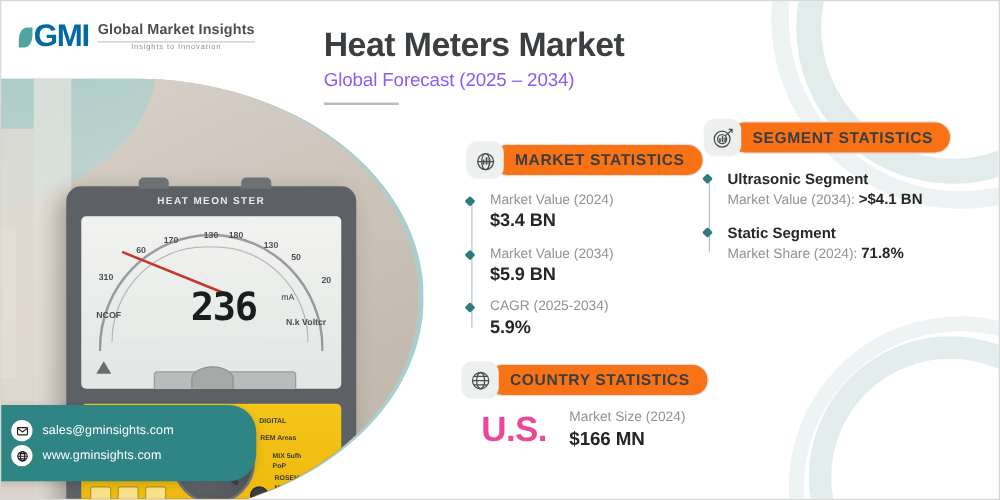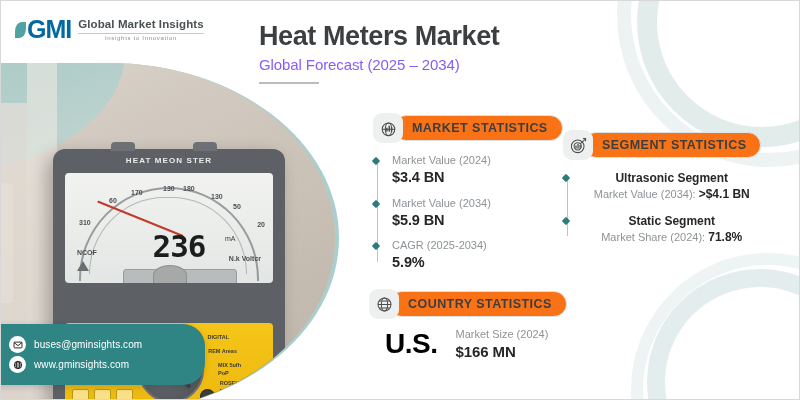--- a/index.html
+++ b/index.html
@@ -51,21 +51,21 @@
     box-shadow:-6px 6px 18px rgba(0,0,0,.28);
   }
   .device-nub{position:absolute;top:-7px;width:24px;height:9px;background:#6d7176;border-radius:4px 4px 0 0;}
   .device-nub.n1{left:58px;}
   .device-nub.n2{left:140px;}
   .device-brand{
     position:absolute;top:7px;left:0;right:0;text-align:center;
     color:#e9eaec;font-size:8px;font-weight:bold;letter-spacing:1.1px;
   }
   .device-screen{
-    position:absolute;left:12px;top:24px;right:12px;height:110px;
+    position:absolute;left:12px;top:24px;right:12px;height:138px;
     background:linear-gradient(180deg,#f2f3f1 0%,#e3e6e4 100%);
     border-radius:4px;overflow:hidden;
   }
   .screen-tick-label{position:absolute;font-size:7px;color:#4c4f52;font-weight:bold;}
   .scale-arc{
     position:absolute;left:14px;top:14px;width:176px;height:92px;
     border:2px solid #7d8083;border-bottom:none;
     border-radius:90px 90px 0 0 / 92px 92px 0 0;
     opacity:.75;
   }
@@ -152,24 +152,24 @@
     position:absolute;left:-19px;top:5px;width:6px;height:6px;
     background:#2d7b7d;transform:rotate(45deg);border-radius:1px;
   }
   .lbl{font-size:11px;color:#8e9396;line-height:1.35;}
   .val{font-size:14.5px;font-weight:bold;color:#242628;line-height:1.3;letter-spacing:-.1px;}
   .seg-name{font-size:12px;font-weight:bold;color:#26282a;line-height:1.35;}
   .seg-line{font-size:11px;color:#8e9396;line-height:1.45;}
   .seg-line b{color:#242628;font-size:12px;}
 
   #sec-market{left:372px;top:112px;}
-  #sec-segment{left:562px;top:129px;text-align:center;}
+  #sec-segment{left:562px;top:94px;}
   #sec-country{left:368px;top:288px;}
   .country-row{display:flex;align-items:center;gap:18px;padding-left:16px;margin-top:8px;}
-  .country-code{font-size:28px;font-weight:bold;color:#000000;letter-spacing:-.5px;}
+  .country-code{font-size:28px;font-weight:bold;color:#ec4899;letter-spacing:-.5px;}
   .country-kv .lbl{font-size:11px;}
   .country-kv .val{font-size:15px;}
 
   
   .contact{
     position:absolute;left:-16px;bottom:14px;width:186px;
     background:#2f8583;border-radius:0 22px 22px 0;
     padding:9px 10px 9px 24px;z-index:8;
     box-shadow:0 2px 7px rgba(0,0,0,.16);
   }
@@ -366,21 +366,21 @@
   </div>
 
   <div class="contact">
     <div class="contact-row">
       <span class="contact-badge">
         <svg width="10" height="10" viewBox="0 0 24 24" fill="none" stroke="#1f1f1f" stroke-width="2.2">
           <rect x="2.5" y="5" width="19" height="14" rx="1.5"></rect>
           <polyline points="2.5,6 12,13.5 21.5,6"></polyline>
         </svg>
       </span>
-      <span class="contact-text">buses@gminsights.com</span>
+      <span class="contact-text">sales@gminsights.com</span>
     </div>
     <div class="contact-row">
       <span class="contact-badge">
         <svg width="10" height="10" viewBox="0 0 24 24" fill="none" stroke="#1f1f1f" stroke-width="2.2">
           <circle cx="12" cy="12" r="9"></circle>
           <ellipse cx="12" cy="12" rx="4.2" ry="9"></ellipse>
           <line x1="3" y1="12" x2="21" y2="12"></line>
           <line x1="5" y1="7" x2="19" y2="7"></line>
           <line x1="5" y1="17" x2="19" y2="17"></line>
         </svg>

